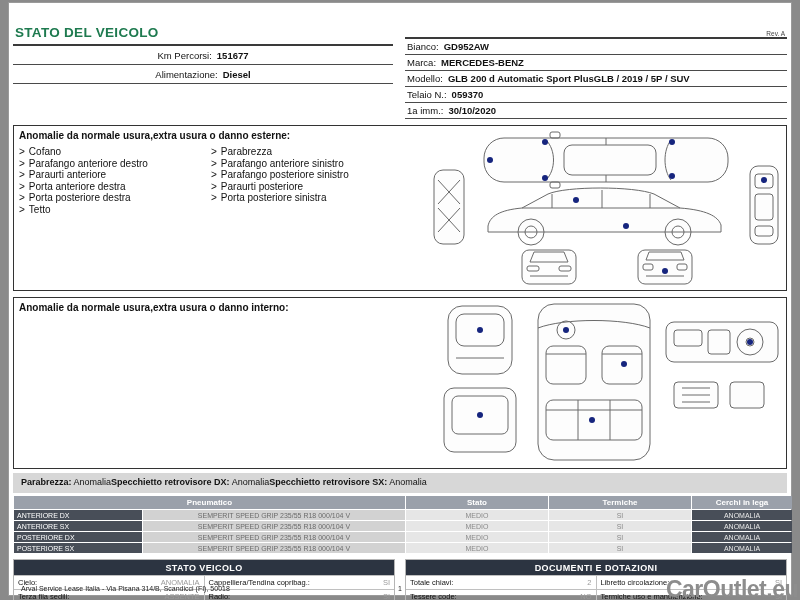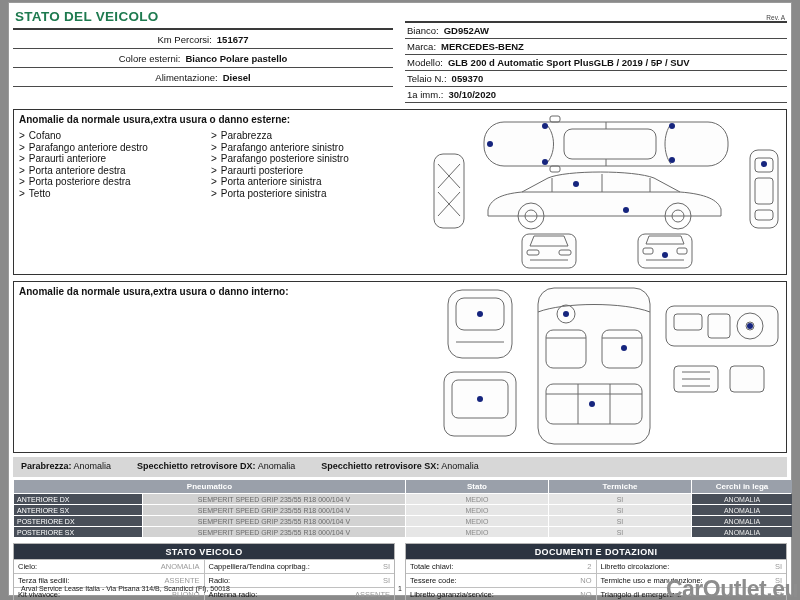--- a/index.html
+++ b/index.html
@@ -5,21 +5,21 @@
   html,body{margin:0;padding:0;}
   body{
     width:800px;height:600px;position:relative;overflow:hidden;
     background:#8a8a8a;
     font-family:"Liberation Sans",sans-serif;
     -webkit-font-smoothing:antialiased;
   }
   .doc{
     position:absolute;left:8px;top:2px;width:784px;height:594px;
     background:#ffffff;border:1px solid #9a9a9a;box-sizing:border-box;
-    padding:2px 4px;color:#111;
+    padding:18px 4px;color:#111;
   }
   
   .top{display:flex;}
   .top-left{width:380px;margin-right:12px;}
   .top-right{flex:1;}
   .title-row{border-bottom:2px solid #3a3a3a;padding:2px 2px 3px;}
   .title{color:#1e7a4f;font-weight:bold;font-size:13.5px;letter-spacing:.3px;}
   .rev-row{border-bottom:2px solid #3a3a3a;text-align:right;font-size:6.5px;color:#444;height:18px;box-sizing:border-box;padding:9px 2px 0;}
   .info-row{display:flex;align-items:baseline;border-bottom:1px solid #4a4a4a;font-size:9.5px;padding:2px 2px;}
   .top-left .info-row{padding:3.5px 2px;justify-content:center;}
@@ -37,21 +37,21 @@
   .anom-item::before{content:">";margin-right:4px;}
   .diagram{position:absolute;top:2px;right:2px;}
   .diagram svg{display:block;}
   .car-line{stroke:#6a6a6a;stroke-width:1;fill:none;}
   .car-fill{fill:#fdfdfd;}
   .dot{fill:#16257e;stroke:none;}
   
   .status-band{margin:4px 0 0;background:#d7d7d7;display:flex;align-items:flex-start;padding:3px 8px;font-size:9px;box-sizing:border-box;min-height:20px;}
   .status-left{width:192px;}
   .status-left div{padding:.5px 0;}
-  .status-right{display:flex;gap:26px;padding-top:.5px;}
+  .status-right{display:flex;padding-top:.5px;}
   .slbl{font-weight:bold;}
   
   .tires{border-collapse:separate;border-spacing:1px;width:776px;margin:2px 0 0;table-layout:fixed;}
   .tires th{background:#9aa0aa;color:#fff;font-size:8px;font-weight:bold;padding:2px;}
   .tires td{font-size:7px;padding:1.5px 3px;background:#e6e6e6;color:#8a8a8a;text-align:center;white-space:nowrap;overflow:hidden;}
   .tires td.pos{background:#484e58;color:#fff;text-align:left;}
   .tires td.tname{background:#d2d2d2;color:#6b6b6b;}
   .tires td.cerchi{background:#484e58;color:#e8e8e8;}
   
   .bottom{display:flex;gap:10px;margin:5px 0 0;align-items:flex-start;}
@@ -76,24 +76,20 @@
 <div class="doc">
 
   <div class="top">
     <div class="top-left">
       <div class="title-row">
         <span class="title">STATO DEL VEICOLO</span>
       </div>
       <div class="info-row">
         <span class="lbl">Km Percorsi:</span>
         <span class="val">151677</span>
-      </div>
-      <div class="info-row">
-        <span class="lbl">Colore esterni:</span>
-        <span class="val">Bianco Polare pastello</span>
       </div>
       <div class="info-row">
         <span class="lbl">Alimentazione:</span>
         <span class="val">Diesel</span>
       </div>
     </div>
     <div class="top-right">
       <div class="rev-row">Rev. A</div>
       <div class="info-row">
         <span class="lbl">Bianco:</span>
@@ -127,21 +123,20 @@
         <div class="anom-item">Paraurti anteriore</div>
         <div class="anom-item">Porta anteriore destra</div>
         <div class="anom-item">Porta posteriore destra</div>
         <div class="anom-item">Tetto</div>
       </div>
       <div class="anom-col2">
         <div class="anom-item">Parabrezza</div>
         <div class="anom-item">Parafango anteriore sinistro</div>
         <div class="anom-item">Parafango posteriore sinistro</div>
         <div class="anom-item">Paraurti posteriore</div>
-        <div class="anom-item">Porta anteriore sinistra</div>
         <div class="anom-item">Porta posteriore sinistra</div>
       </div>
     </div>
     <div class="diagram">
       <svg width="358" height="158" viewBox="0 0 358 158">
 
         <g>
           <rect class="car-line car-fill" x="8" y="42" width="30" height="74" rx="9"></rect>
           <path class="car-line" d="M12 52 L34 76 M34 52 L12 76 M12 80 L34 104 M34 80 L12 104"></path>
         </g>

